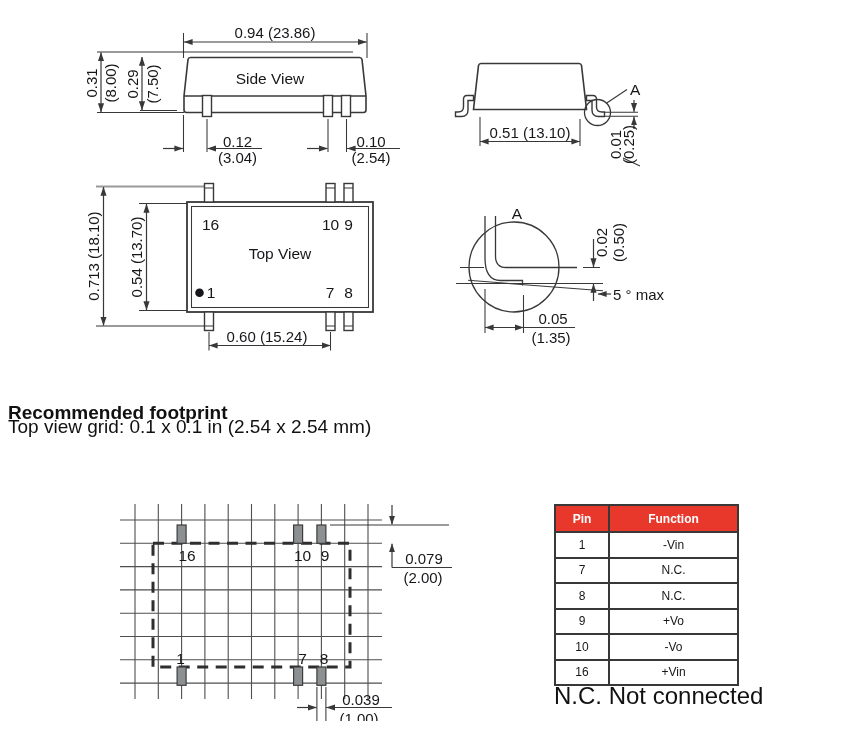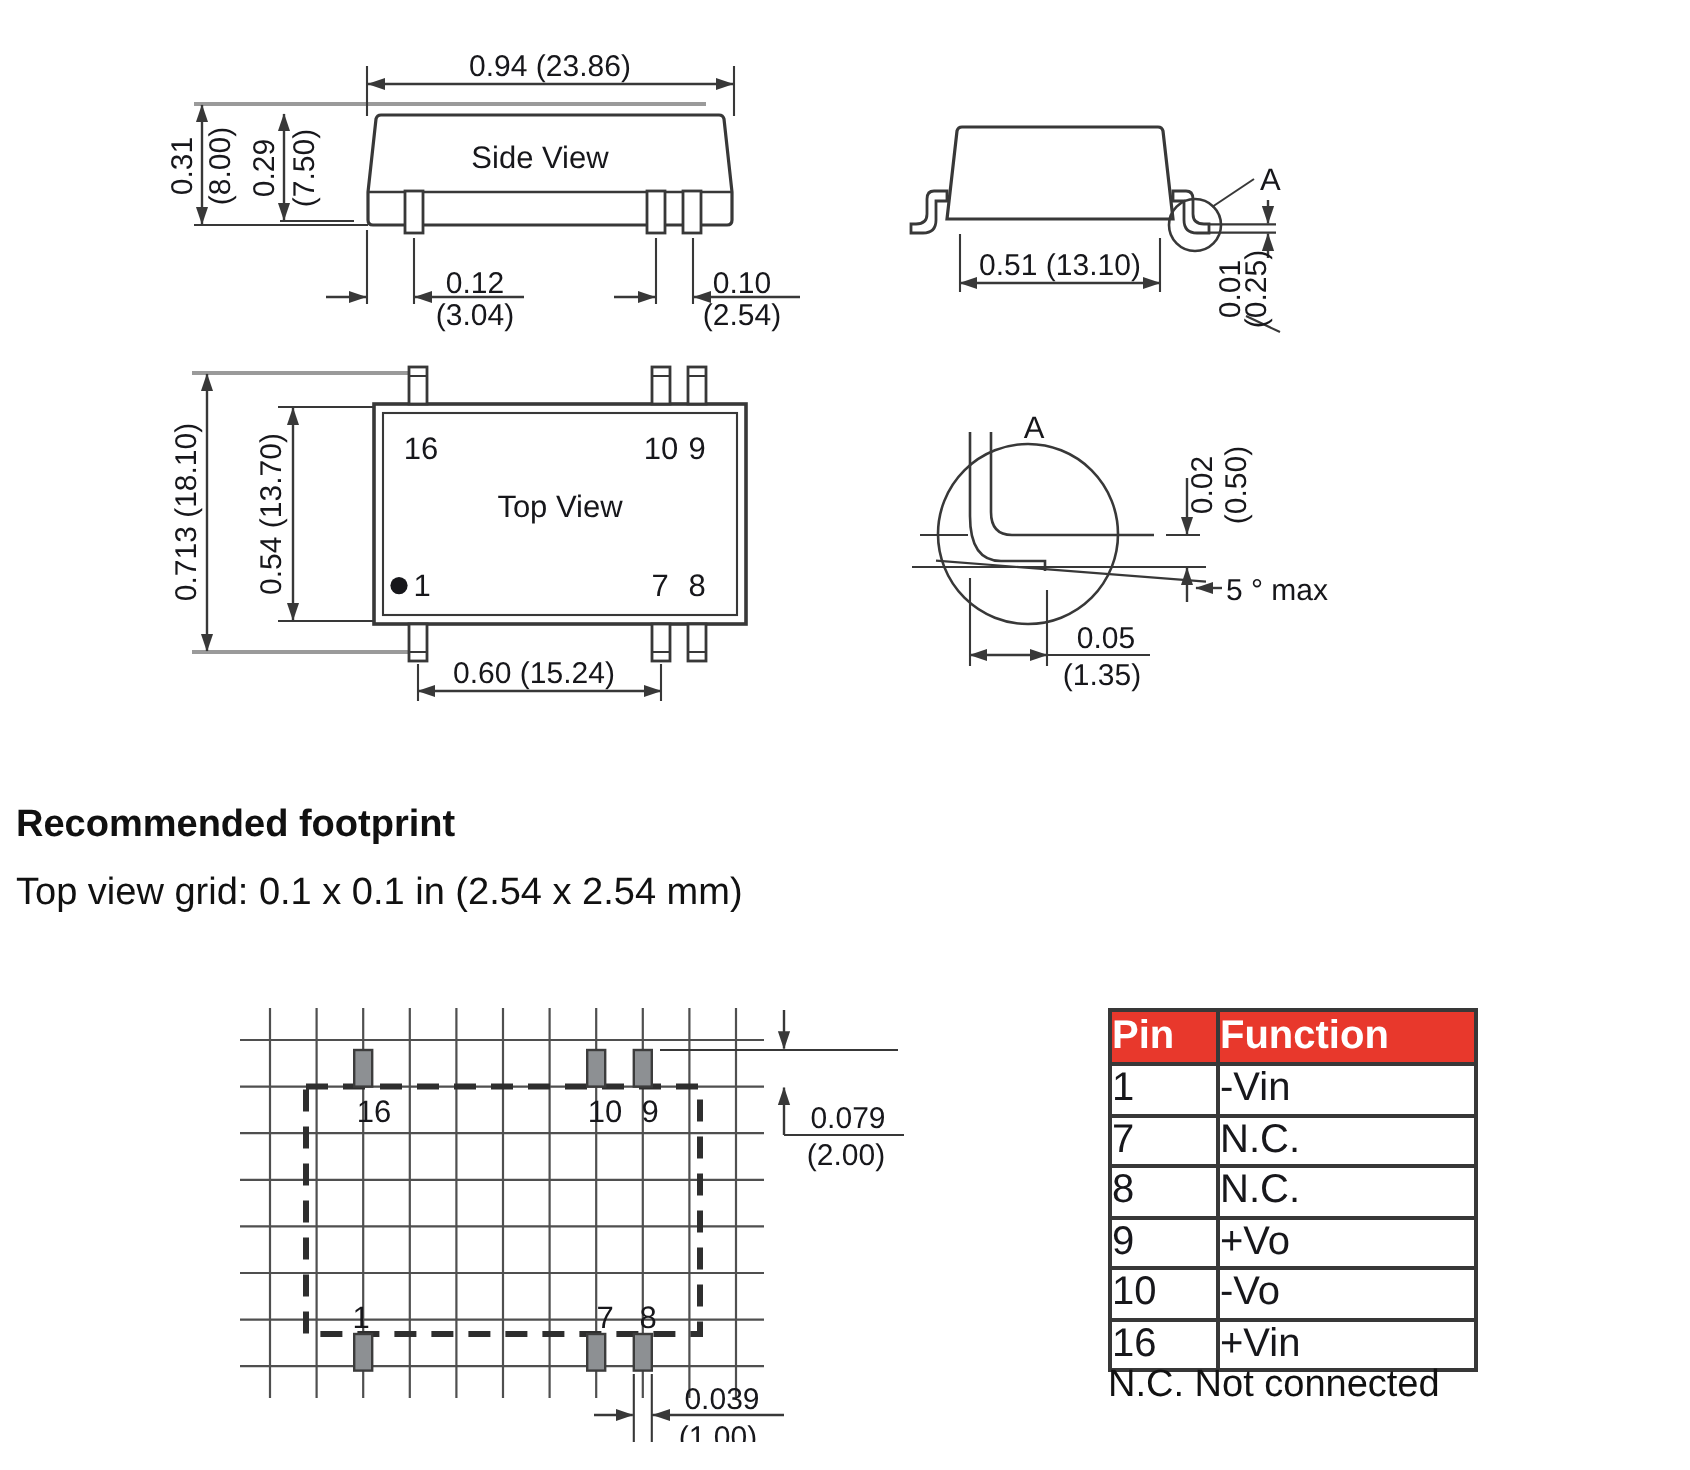--- a/index.html
+++ b/index.html
@@ -15,27 +15,27 @@
   .gln{stroke:#9a9a9a;stroke-width:2;fill:none;}
   .dim{stroke:#383838;stroke-width:1.2;fill:none;}
   .body{fill:#ffffff;stroke:#383838;stroke-width:1.6;}
   .lead{fill:#ffffff;stroke:#383838;stroke-width:1.4;}
   .grid{stroke:#4f4f4f;stroke-width:1.1;fill:none;}
   .dash{fill:none;stroke:#2e2e2e;stroke-width:3;stroke-dasharray:11 7.5;}
   .pad{fill:#8d9093;stroke:#3c3c3c;stroke-width:1.2;}
   .hd{position:absolute;color:#111;font-size:19px;line-height:1.2;white-space:nowrap;}
   .hd.b{font-weight:bold;}
   .pintable{position:absolute;left:554px;top:504px;border-collapse:collapse;border:2.5px solid #383838;}
-  .pintable th,.pintable td{border:2px solid #383838;text-align:left;vertical-align:middle;
-    font-size:20px;padding:0;color:#17171b;}
+  .pintable th,.pintable td{border:2px solid #383838;text-align:center;vertical-align:middle;
+    font-size:12px;padding:0;color:#17171b;}
   .pintable th{background:#e8382c;color:#ffffff;font-weight:bold;height:25px;}
   .pintable td{height:23.5px;background:#fff;}
   .cp{width:52px;}
   .cf{width:127px;}
-  .note{position:absolute;left:554px;top:682px;font-size:19px;color:#111;white-space:nowrap;}
+  .note{position:absolute;left:554px;top:682px;font-size:24px;color:#111;white-space:nowrap;}
 </style>
 </head>
 <body>
 
 <div class="stage">
 
 <svg width="845" height="735" viewBox="0 0 845 735">
   <defs>
     <marker id="arr" viewBox="0 0 10 8" refX="9.6" refY="4" markerWidth="7.5" markerHeight="6" orient="auto-start-reverse">
           <path d="M0,0.6 L10,4 L0,7.4 Z" fill="#383838"></path>
@@ -157,21 +157,21 @@
     <text class="t" x="424" y="564" text-anchor="middle">0.079</text>
     <text class="t" x="423" y="582.5" text-anchor="middle">(2.00)</text>
     <line class="dim" x1="297" y1="707.5" x2="316.4" y2="707.5" marker-end="url(#arr)"></line>
     <line class="dim" x1="326.4" y1="707.5" x2="392" y2="707.5" marker-start="url(#arr)"></line>
     <text class="t" x="361" y="704.5" text-anchor="middle">0.039</text>
     <text class="t" x="359" y="723.5" text-anchor="middle">(1.00)</text>
   </g>
 </svg>
 
   <div class="hd b" style="left:8px;top:402px;">Recommended footprint</div>
-  <div class="hd" style="left:8px;top:436px;">Top view grid: 0.1 x 0.1 in (2.54 x 2.54 mm)</div>
+  <div class="hd" style="left:8px;top:416px;">Top view grid: 0.1 x 0.1 in (2.54 x 2.54 mm)</div>
 
   <table class="pintable">
     <thead>
       <tr>
         <th class="cp">Pin</th>
         <th class="cf">Function</th>
       </tr>
     </thead>
     <tbody>
       <tr>

